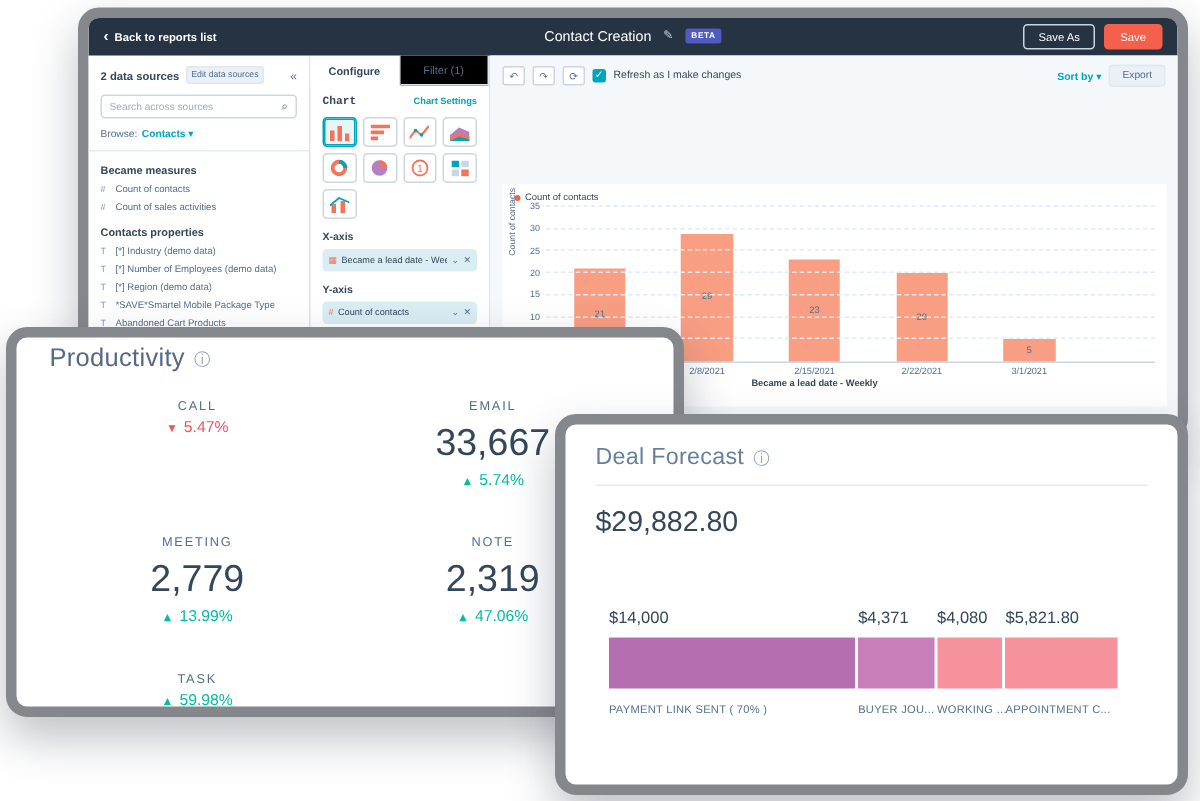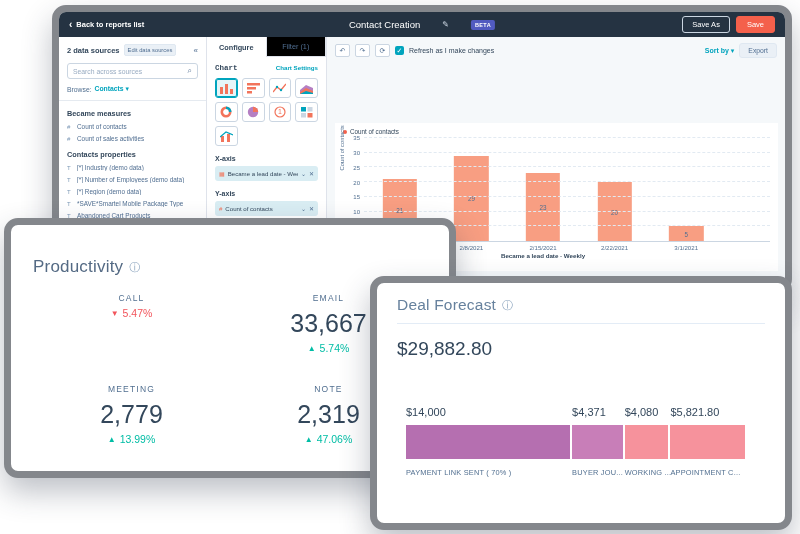--- a/index.html
+++ b/index.html
@@ -14,21 +14,21 @@
   }
   
   #app-window { left:52px; top:5px; width:740px; height:288px; z-index:1; }
   .topbar {
     height:25px; background:#253342; display:flex; align-items:center; padding:0 10px; position:relative;
   }
   .back { display:flex; align-items:center; gap:4px; color:#fff; font-size:7.5px; font-weight:bold; cursor:pointer; }
   .back .chev { font-size:10px; line-height:1; }
   .title-group {
     position:absolute; left:50%; transform:translateX(-50%);
-    display:flex; align-items:center; gap:22px; color:#fff;
+    display:flex; align-items:flex-start; gap:8px; color:#fff;
   }
   .title-group .title { font-size:9.5px; }
   .title-group .pencil { font-size:8px; color:#cbd6e2; }
   .beta { background:#515bc0; color:#fff; font-size:5.5px; font-weight:bold; letter-spacing:.4px; padding:2px 4px; border-radius:2px; }
   .actions { margin-left:auto; display:flex; gap:6px; }
   .btn-outline {
     background:transparent; border:1px solid #cbd6e2; color:#fff; font-size:7.5px;
     padding:3px 9px; border-radius:3px; font-family:inherit;
   }
   .btn-primary {
@@ -92,21 +92,21 @@
   .plot { flex:1; position:relative; border-bottom:1px solid #cbd6e2; }
   .gridline { position:absolute; left:0; right:0; border-top:1px dashed #e2eaf2; }
   .bars-row { position:absolute; inset:0; display:flex; padding-right:48px; }
   .bar-slot { flex:1; position:relative; }
   .bar { position:absolute; bottom:0; left:50%; transform:translateX(-50%); width:48%; background:#f89e82; }
   .bar-val { position:absolute; top:50%; left:0; right:0; transform:translateY(-50%); text-align:center; font-size:6.3px; color:#516f90; }
   .xlabels { display:flex; padding-right:48px; margin-left:23px; }
   .xlabels span { flex:1; text-align:center; font-size:6.1px; color:#516f90; padding-top:2px; }
   .axis-title { margin-left:23px; padding-right:48px; text-align:center; font-size:6.2px; font-weight:bold; color:#33475b; padding-top:1px; }
   
-  #productivity-card { left:4px; top:218px; width:452px; height:260px; z-index:2; padding:32px 22px; }
+  #productivity-card { left:4px; top:218px; width:452px; height:260px; z-index:2; padding:4px 22px; }
   .card-title-row { display:flex; align-items:center; gap:6px; }
   .card-title { font-size:17px; color:#546a84; letter-spacing:.2px; }
   .info-icon { font-size:11px; color:#8ba4be; cursor:pointer; }
   .metrics { display:grid; grid-template-columns:repeat(2,1fr); row-gap:30px; margin-top:16px; }
   .metric { text-align:center; }
   .m-label { font-size:8.5px; letter-spacing:1.2px; color:#516f90; }
   .m-value { font-size:25px; color:#33475b; margin-top:6px; }
   .m-delta { font-size:10.5px; margin-top:4px; display:flex; justify-content:center; align-items:center; gap:4px; }
   .m-delta .tri { font-size:8px; }
   .m-delta.up { color:#00bda5; }

